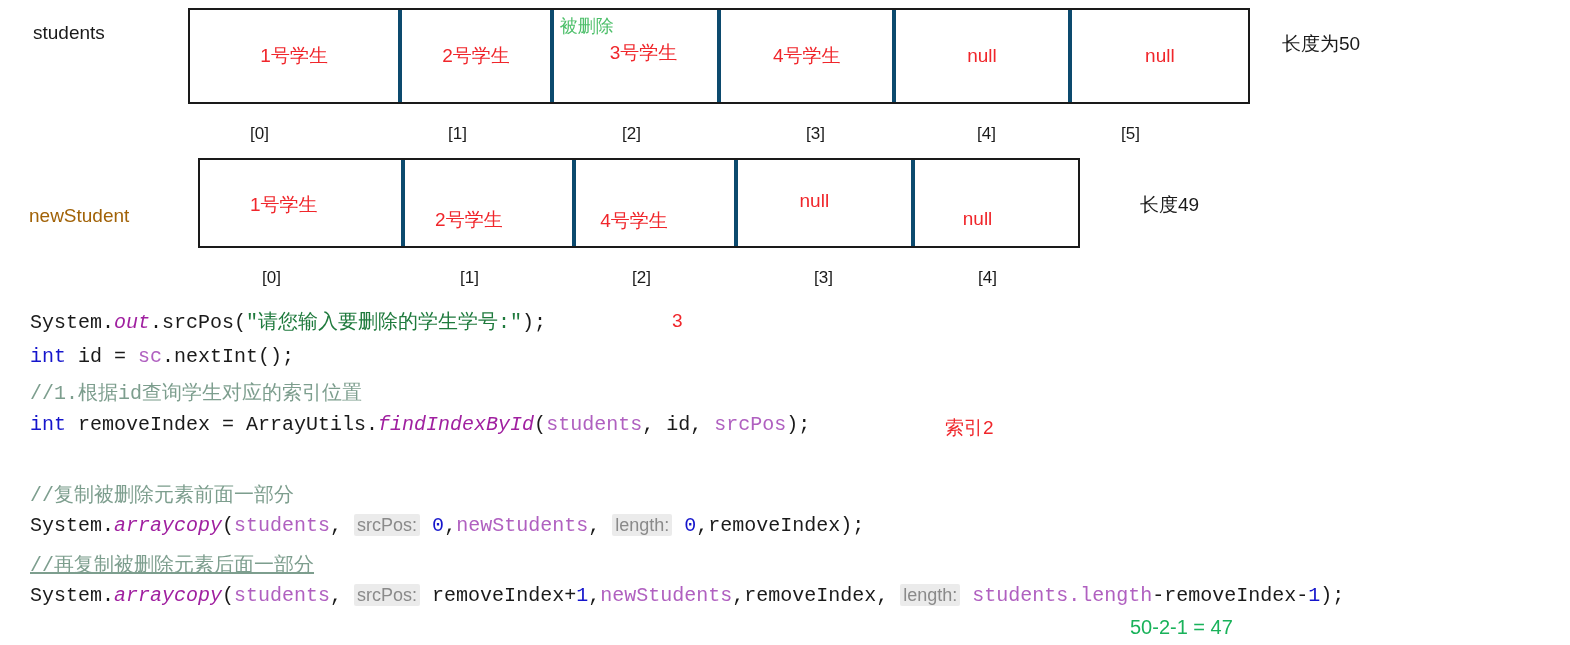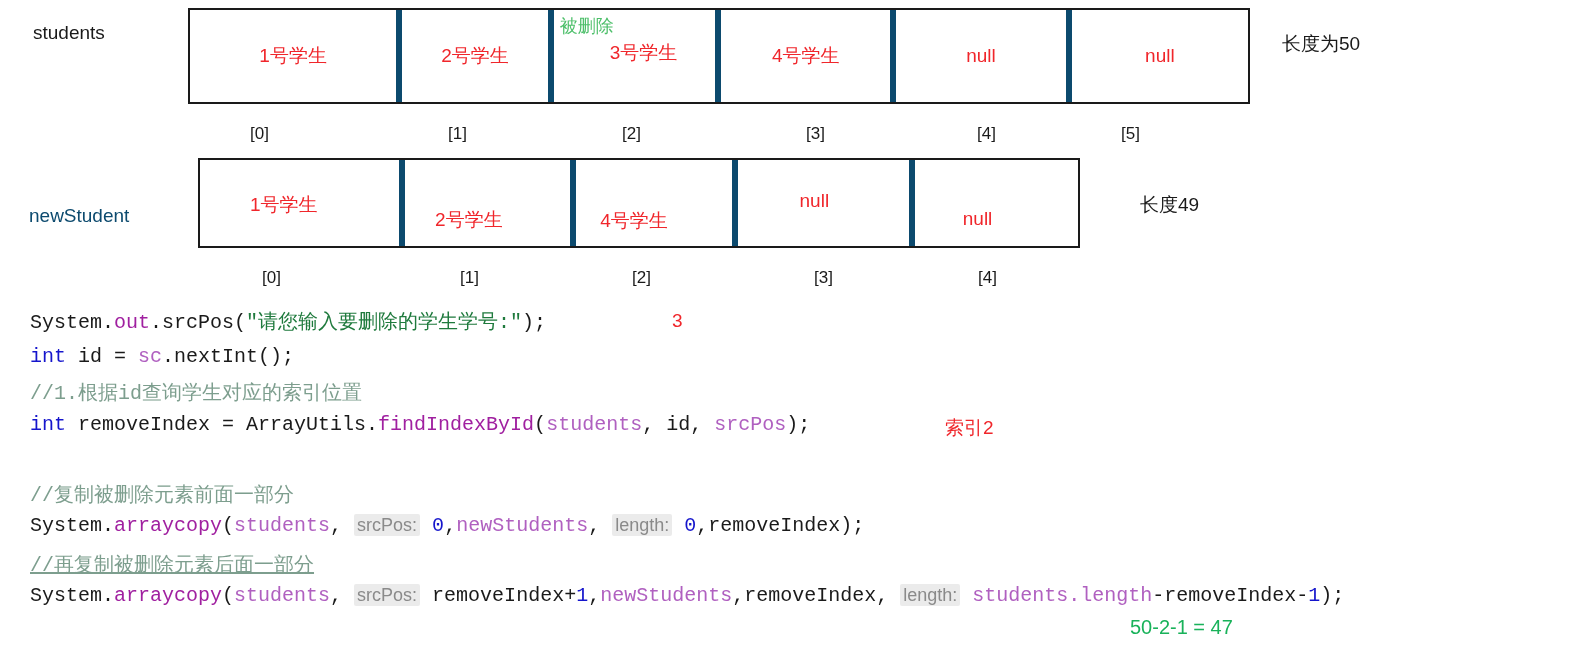--- a/index.html
+++ b/index.html
@@ -19,21 +19,21 @@
   .array-row {
     position: absolute;
     box-sizing: border-box;
     border: 2px solid #1a1a1a;
     background: #ffffff;
     display: flex;
   }
   .array-cell {
     box-sizing: border-box;
     position: relative;
-    border-right: 6px solid #0c4a6e;
+    border-right: 4px solid #0c4a6e;
     display: flex;
     align-items: center;
     justify-content: center;
   }
   .array-cell:last-child { border-right: none; }
 
   .cell-value {
     color: #f0262b;
     font-family: "Liberation Sans", sans-serif;
     font-size: 19px;
@@ -60,42 +60,42 @@
   }
 
   
   .row-label {
     position: absolute;
     font-size: 19px;
     white-space: nowrap;
     font-family: "Liberation Sans", sans-serif;
   }
   .row-label.black { color: #1a1a1a; }
-  .row-label.red   { color: #0c4a6e; }
+  .row-label.red   { color: #a16207; }
 
   
   .len-label {
     position: absolute;
     color: #1a1a1a;
     font-size: 19px;
     white-space: nowrap;
   }
 
   
   .code {
     position: absolute;
     left: 30px;
     font-family: "Liberation Mono", monospace;
     font-size: 20px;
     white-space: pre;
     color: #1a1a1a;
     letter-spacing: 0px;
   }
   .kw      { color: #1515cc; }          
-  .field   { color: #a020a0; }  
+  .field   { color: #a020a0; font-style: italic; }  
   .ident   { color: #b060c0; }          
   .str     { color: #1f7a3d; }          
   .num     { color: #1515cc; }          
   .cmt     { color: #7d9e8e; }          
   .hint {
     background: #ebebeb;
     color: #8a8a8a;
     font-family: "Liberation Sans", sans-serif;
     font-size: 18px;
     padding: 1px 3px;

